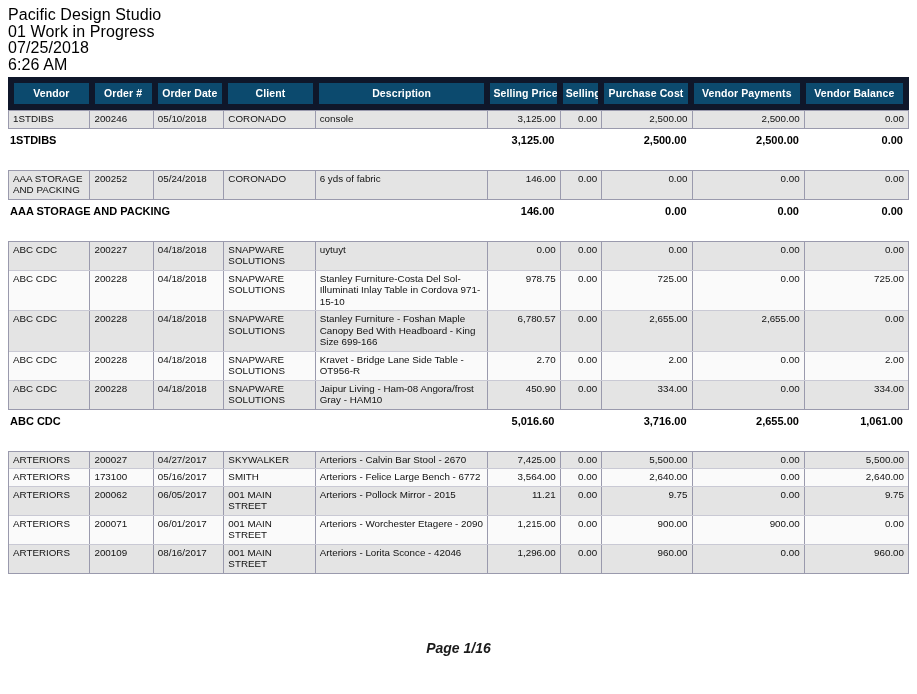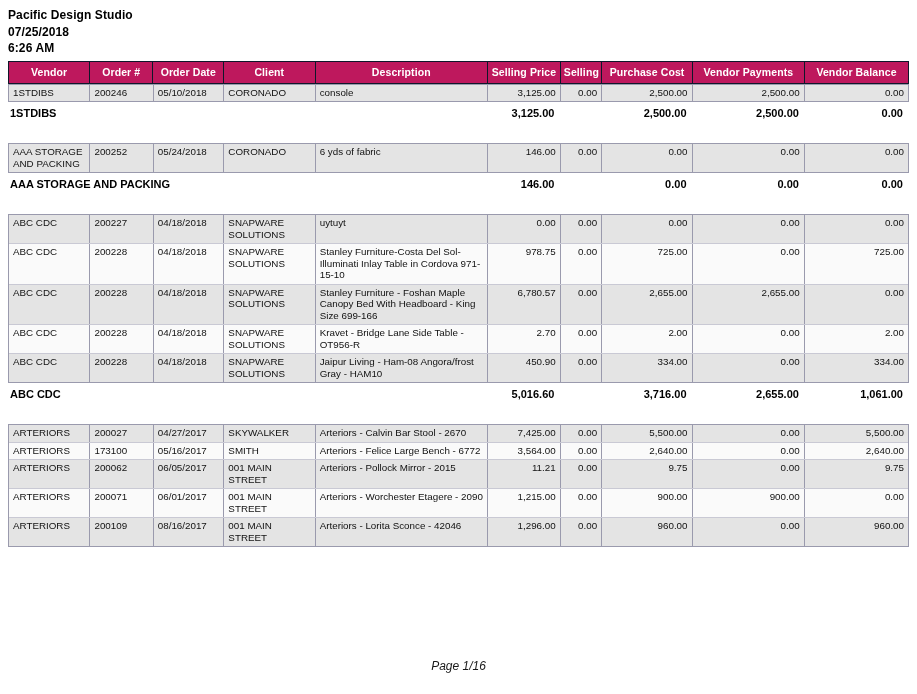--- a/index.html
+++ b/index.html
@@ -15,22 +15,22 @@
     color: #000000;
     overflow: hidden;
     position: relative;
   }
 
   
   .report-head {
     padding: 7px 0 0 8px;
   }
   .report-head .line {
-    font-size: 12px;
-    font-weight: bold;
+    font-size: 16px;
+    font-weight: normal;
     line-height: 16.5px;
     white-space: nowrap;
     letter-spacing: 0.1px;
   }
 
   
   .grid {
     width: 901px;
     margin-left: 8px;
     border-collapse: collapse;
@@ -43,27 +43,27 @@
   col.c-desc     { width: 166px; }
   col.c-sell     { width: 70px; }
   col.c-sellother{ width: 40px; }
   col.c-purch    { width: 87px; }
   col.c-vpay     { width: 108px; }
   col.c-vbal     { width: 100px; }
 
   
   .grid.header-grid { margin-bottom: 0; }
   .grid.header-grid th {
-    background: #be185d;
+    background: #0c4a6e;
     color: #ffffff;
     font-size: 10.5px;
     font-weight: bold;
     text-align: center;
     padding: 4px 3px 5px 3px;
-    border: 1px solid #0f172a;
+    border: 6px solid #0f172a;
     white-space: nowrap;
     overflow: hidden;
     letter-spacing: 0.1px;
     height: 12px;
     vertical-align: middle;
   }
 
   
   .data-block {
     margin-left: 8px;
@@ -116,33 +116,34 @@
   .subtotal-grid td.lbl { padding-left: 2px; }
 
   .gap { height: 20px; }
   .gap-sm { height: 4px; }
 
   
   .page-footer {
     position: absolute;
     left: 0;
     right: 0;
-    bottom: 21px;
+    bottom: 38px;
     text-align: center;
-    font-size: 12px;
+    font-size: 14px;
     font-style: italic;
-    font-weight: normal;
+    font-weight: bold;
     color: #1a1a1a;
   }
 </style>
 </head>
 <body>
 
 <div class="report-head">
   <div class="line">Pacific Design Studio</div>
+  <div class="line">01 Work in Progress</div>
   <div class="line">07/25/2018</div>
   <div class="line">6:26 AM</div>
 </div>
 
 <div class="gap-sm"></div>
 
 <table class="grid header-grid">
   <colgroup>
     <col class="c-vendor">
       <col class="c-order">

